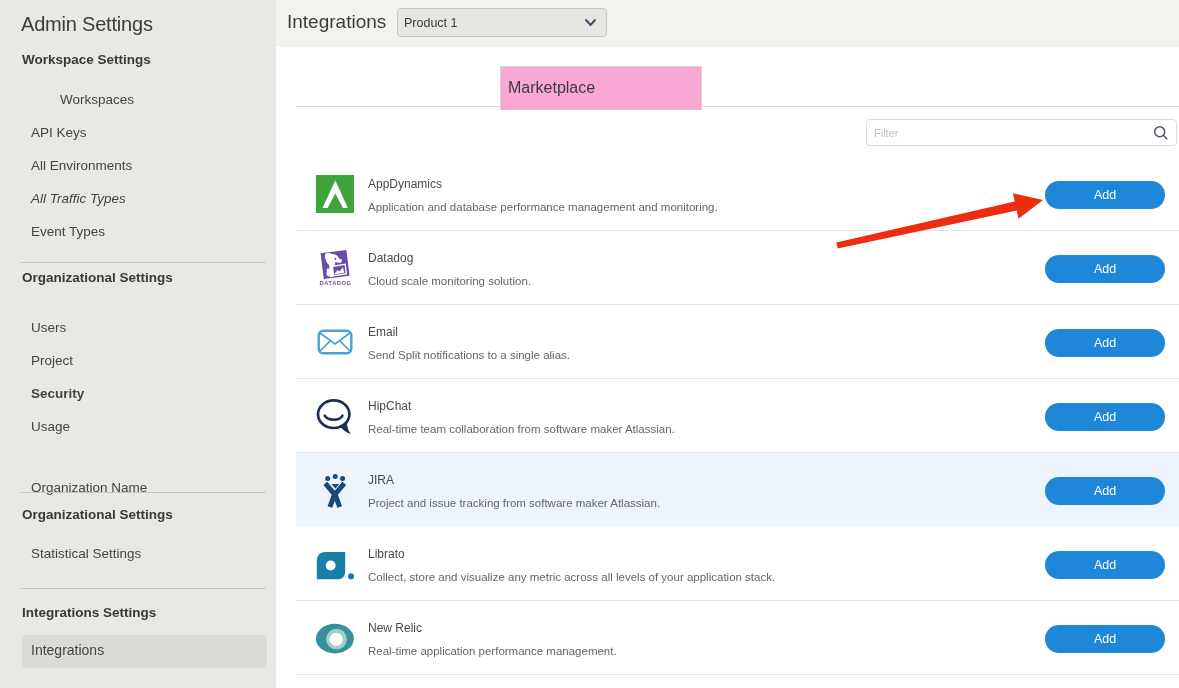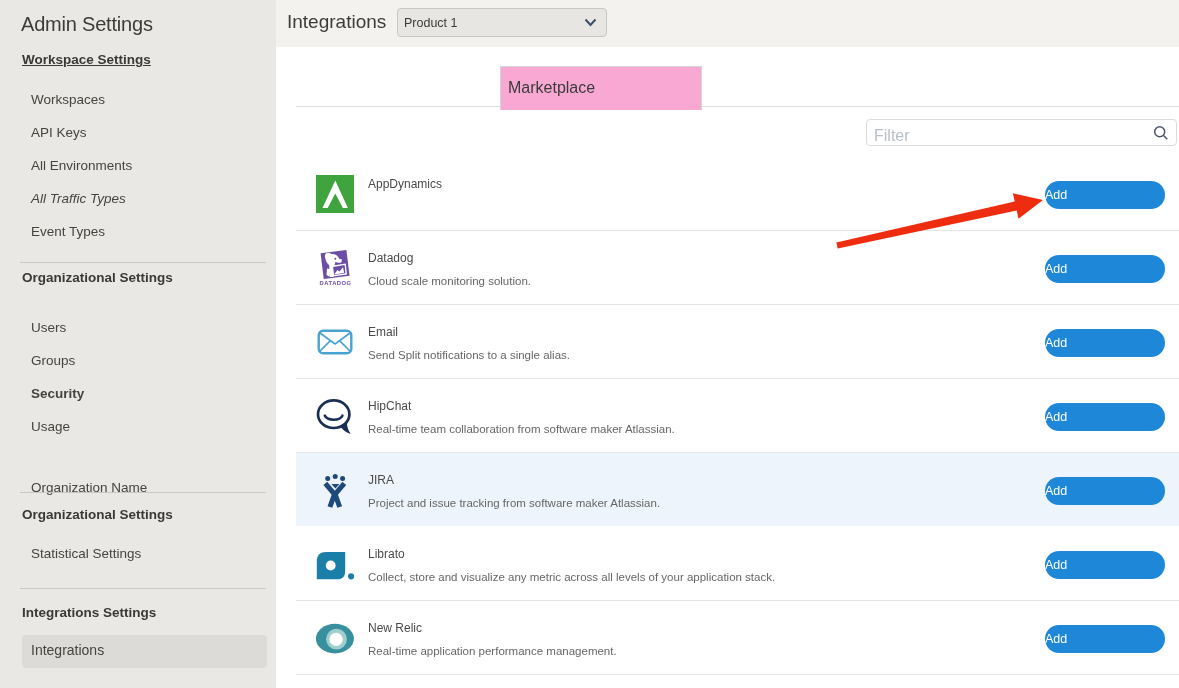--- a/index.html
+++ b/index.html
@@ -24,46 +24,46 @@
 
 
 #tabline { left:296px; top:106px; width:883px; height:1px; background:#dfddda; }
 #tab1 { left:296px; top:67px; width:204px; height:39px; background:#f4f3f1; }
 #tab1 span { position:absolute; left:8px; top:11px; font-size:15px; color:#3b3b3b; }
 #tab2 { left:500px; top:66px; width:202px; height:44px; background:#f9a8d4; border:1px solid #d8d6d4; border-bottom:none; z-index:3; }
 #tab2 span { position:absolute; left:7px; top:12px; font-size:16px; color:#3b3b3b; }
 
 
 #filter { left:866px; top:119px; width:311px; height:27px; background:#fff; border:1px solid #dcdcdc; border-radius:4px; }
-#filter span { position:absolute; left:7px; top:7px; font-size:16px; color:#b9bfc7; }
+#filter span { position:absolute; left:7px; top:7px; font-size:11px; color:#b9bfc7; }
 
 
 .row { position:absolute; left:296px; width:883px; height:74px; }
 .row .sep { position:absolute; left:0; top:0; width:883px; height:1px; background:#e6e5e3; }
 .icon { position:absolute; left:20px; top:19px; width:38px; height:38px; }
 .rtitle { position:absolute; left:72px; top:21px; font-size:12px; color:#4a4a4a; }
 .rdesc { position:absolute; left:72px; top:45px; font-size:11.5px; color:#666; }
-.addbtn { position:absolute; left:749px; top:25px; width:120px; height:28px; background:#1e87d8; border-radius:14px; color:#fff; font-size:12.5px; text-align:left; line-height:28px; }
+.addbtn { position:absolute; left:749px; top:25px; width:120px; height:28px; background:#1e87d8; border-radius:14px; color:#fff; font-size:12.5px; text-align:center; line-height:28px; }
 #row5 { background:#eef4fb; }
 </style>
 </head>
 <body>
 <div id="page">
   <div id="sidebar" class="abs">
     <h1>Admin Settings</h1>
-    <div class="sechead" style="top:52px;text-decoration:underline;">Workspace Settings</div>
-    <div class="sitem" style="top:92px;">Workspaces</div>
+    <div class="sechead" style="top:52px;">Workspace Settings</div>
+    <div class="sitem" style="top:92px;margin-left:29px;">Workspaces</div>
     <div class="sitem" style="top:125px;">API Keys</div>
     <div class="sitem" style="top:158px;">All Environments</div>
     <div class="sitem" style="top:191px;font-style:italic;">All Traffic Types</div>
     <div class="sitem" style="top:224px;">Event Types</div>
     <div class="sdiv" style="top:262px;"></div>
     <div class="sechead" style="top:270px;">Organizational Settings</div>
     <div class="sitem" style="top:320px;">Users</div>
-    <div class="sitem" style="top:353px;">Groups</div>
+    <div class="sitem" style="top:353px;">Project</div>
     <div class="sitem" style="top:386px;font-weight:bold;">Security</div>
     <div class="sitem" style="top:419px;">Usage</div>
     <div class="sitem" style="top:452px;margin-top:28px;">Organization Name</div>
     <div class="sdiv" style="top:492px;"></div>
     <div class="sechead" style="top:507px;">Organizational Settings</div>
     <div class="sitem" style="top:546px;">Statistical Settings</div>
     <div class="sdiv" style="top:588px;"></div>
     <div class="sechead" style="top:605px;">Integrations Settings</div>
     <div id="activeitem">
         <span>Integrations</span>
@@ -92,20 +92,21 @@
         <line x1="10.5" y1="10.5" x2="14.3" y2="14.3" stroke="#4c5566" stroke-width="1.5"></line>
       </svg>
   </div>
 
   <div class="row" id="row1" style="top:156px;">
     <svg class="icon" viewBox="0 0 38 38">
         <rect width="38" height="38" fill="#3fa33e"></rect>
         <path d="M19.3 5.5 L31.9 33 L26.9 33 L19.3 18.5 L11.7 33 L6.5 33 Z" fill="#fff"></path>
       </svg>
     <div class="rtitle">AppDynamics</div>
+    <div class="rdesc">Application and database performance management and monitoring.</div>
     <div class="addbtn">Add</div>
   </div>
 
   <div class="row" id="row2" style="top:230px;">
     <div class="sep"></div>
     <svg class="icon" viewBox="0 0 38 38">
       <g transform="rotate(-7 19 15)">
           <rect x="6" y="2.5" width="26" height="26" fill="#6a4da5"></rect>
         </g>
       <path d="M9.5 10 C9 6.5 12 4.2 15 5.2 C18.5 4.2 22 6.5 23.2 9.8 L26 10.6 L25.5 13.2 C23.5 14.2 21 13.8 19.5 12.8 L18.5 16.5 L13.5 16.5 C11.2 14.8 9.8 12.5 9.5 10 Z" fill="#fff"></path>

